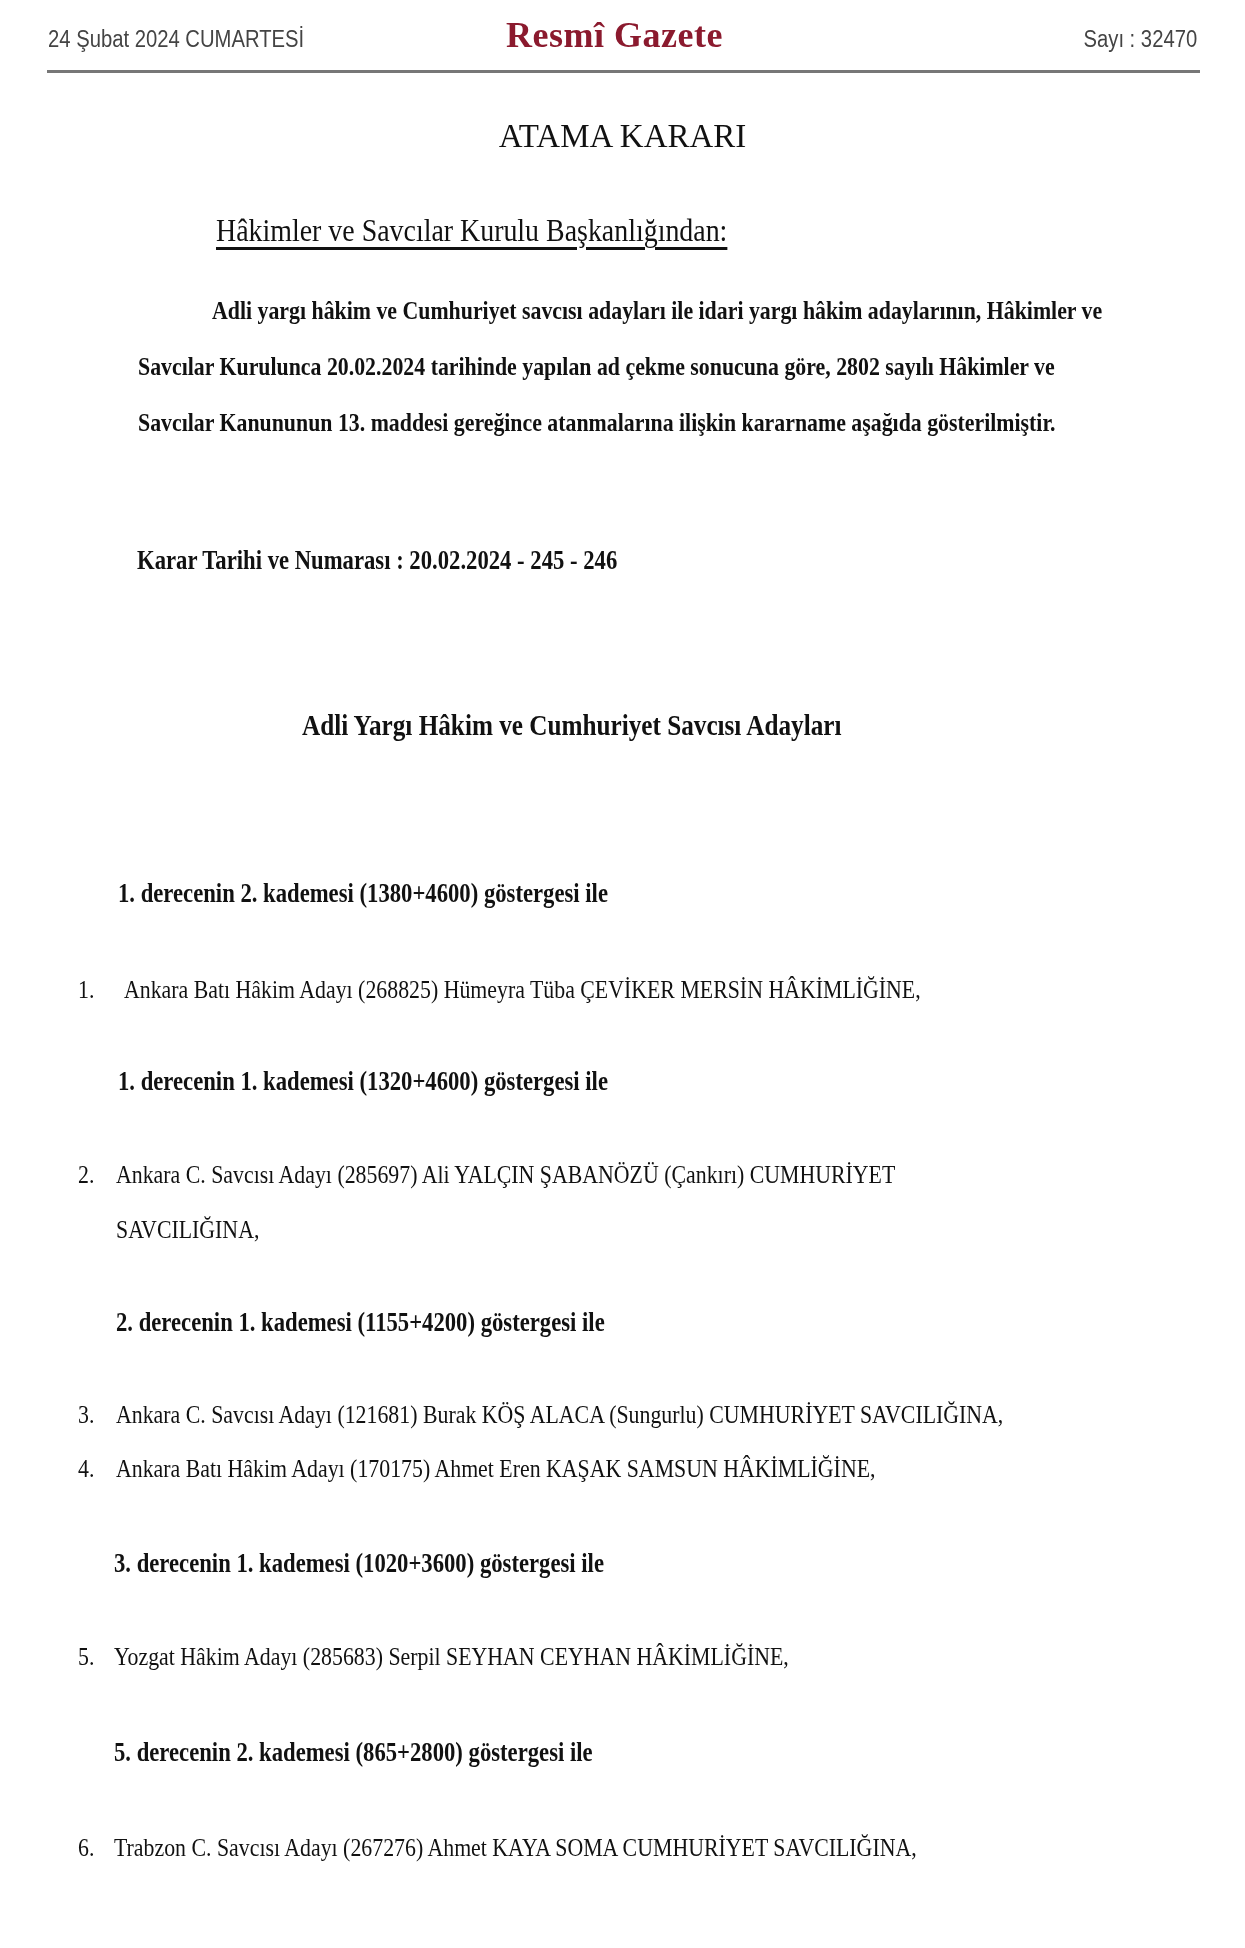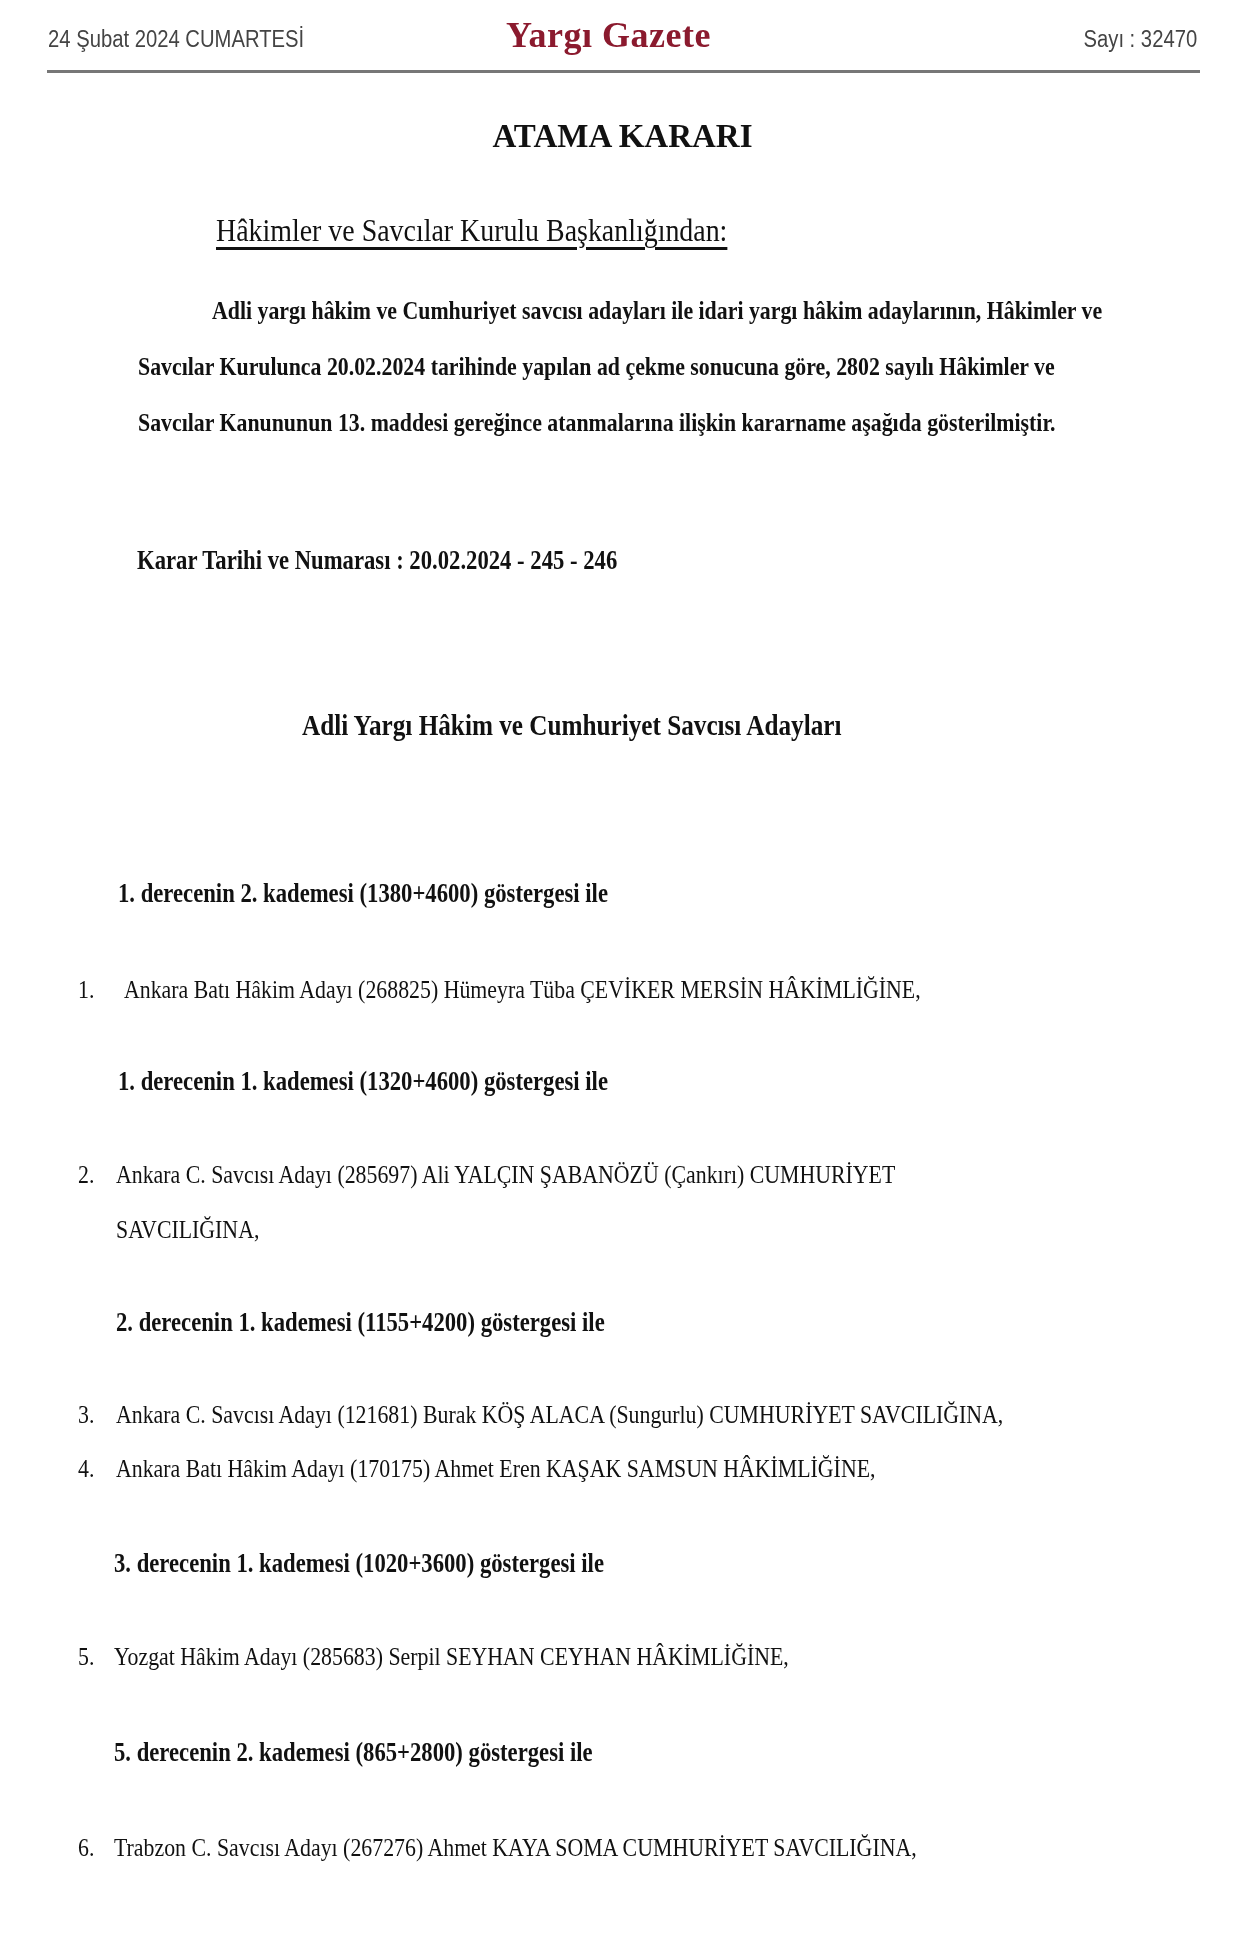--- a/index.html
+++ b/index.html
@@ -4,32 +4,32 @@
 <style>
   html, body { margin: 0; padding: 0; background: #ffffff; }
   body { width: 1245px; height: 1948px; position: relative; overflow: hidden; color: #111; }
   .abs { position: absolute; white-space: nowrap; }
   .hdr-date { left: 48px; top: 26px; font-family: "Liberation Sans", sans-serif; font-size: 23px; color: #444; transform: scaleX(0.88); transform-origin: left; }
   .hdr-title { left: 506px; top: 14px; font-family: "Liberation Serif", serif; font-weight: bold; font-size: 36px; color: #8b1a2e; letter-spacing: 0.5px; }
   .hdr-sayi { right: 48px; top: 26px; font-family: "Liberation Sans", sans-serif; font-size: 23px; color: #444; transform: scaleX(0.88); transform-origin: right; }
   .hdr-rule { left: 47px; top: 70px; width: 1153px; height: 3px; background: #777; }
   .serif { font-family: "Liberation Serif", serif; }
   .narrow { transform: scaleX(0.84); transform-origin: left; }
-  .doc-title { left: 0; width: 1245px; top: 118px; text-align: center; font-weight: bold; font-size: 33px; }
+  .doc-title { left: 0; width: 1245px; top: 118px; text-align: center; font-weight: normal; font-size: 33px; }
   .subtitle { left: 216px; top: 213px; font-size: 31px; text-decoration: underline; text-underline-offset: 6px; transform: scaleX(0.9); transform-origin: left; }
   .para { font-size: 26px; font-weight: bold; }
   .bold { font-weight: bold; }
   .entry { font-size: 26px; font-weight: bold; }
   .num { font-size: 26px; }
 </style>
 </head>
 <body>
 
 <div class="abs hdr-date">24 Şubat 2024 CUMARTESİ</div>
-<div class="abs hdr-title">Yargı Gazete</div>
+<div class="abs hdr-title">Resmî Gazete</div>
 <div class="abs hdr-sayi">Sayı : 32470</div>
 <div class="abs hdr-rule"></div>
 
 <div class="abs serif doc-title">ATAMA KARARI</div>
 <div class="abs serif subtitle">Hâkimler ve Savcılar Kurulu Başkanlığından:</div>
 
 <div class="abs serif para narrow" style="left:212px; top:296px;">Adli yargı hâkim ve Cumhuriyet savcısı adayları ile idari yargı hâkim adaylarının, Hâkimler ve</div>
 <div class="abs serif para narrow" style="left:138px; top:352px;">Savcılar Kurulunca 20.02.2024 tarihinde yapılan ad çekme sonucuna göre, 2802 sayılı Hâkimler ve</div>
 <div class="abs serif para narrow" style="left:138px; top:408px;">Savcılar Kanununun 13. maddesi gereğince atanmalarına ilişkin kararname aşağıda gösterilmiştir.</div>
 

